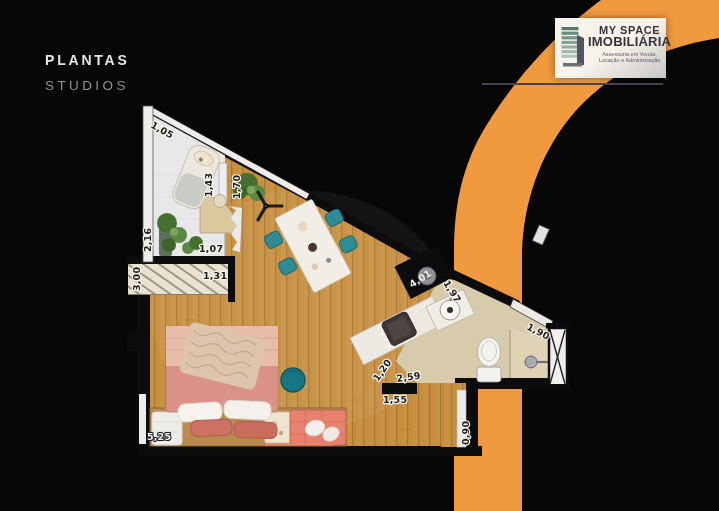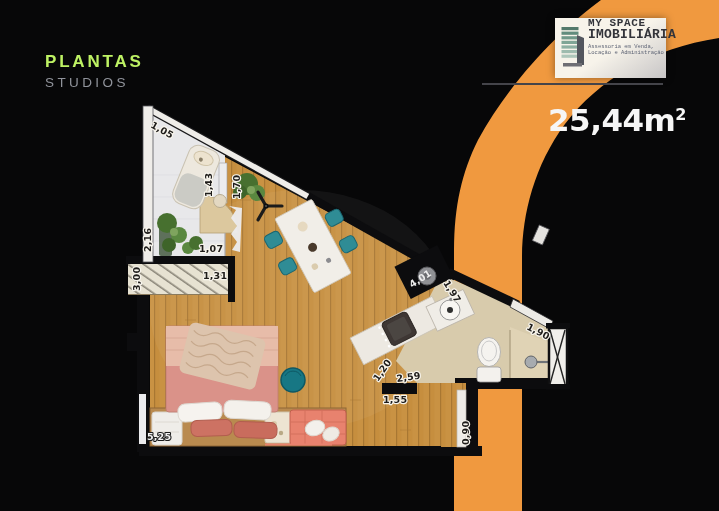--- a/index.html
+++ b/index.html
@@ -1,28 +1,28 @@
 <!DOCTYPE html>
 <html><head>
 <meta charset="utf-8">
 <style>
   html,body{margin:0;padding:0;background:#070708;}
   .stage{position:relative;width:719px;height:511px;background:#070708;overflow:hidden;
          font-family:"Liberation Sans",sans-serif;}
   .scene{position:absolute;left:0;top:0;}
   
   .brand{position:absolute;left:45px;top:52px;}
-  .brand-l1{color:#bef264;font-weight:bold;font-size:17px;letter-spacing:2.8px;}
-  .brand-l2{color:#90939B;font-size:13.5px;letter-spacing:3.4px;margin-top:3px;}
+  .brand-l1{color:#e5e5e5;font-weight:bold;font-size:14px;letter-spacing:2.8px;}
+  .brand-l2{color:#90939B;font-size:13.5px;letter-spacing:3.4px;margin-top:10px;}
   
   .logo-card{position:absolute;left:555px;top:18px;width:111px;height:60px;
              background:linear-gradient(145deg,#F7F3EA 52%,#C7C5C6);display:flex;
              box-shadow:0 0 8px rgba(0,0,0,.4);}
   .logo-icon{margin:5px 2px 0 5px;flex:0 0 auto;}
-  .logo-text{flex:1;font-family:Liberation Mono, monospace;}
+  .logo-text{flex:1;text-align:center;margin-top:7px;font-family:Liberation Sans, sans-serif;}
   .logo-n1{font-size:11px;font-weight:bold;color:#33343A;letter-spacing:.6px;line-height:11px;}
   .logo-n2{font-size:13px;font-weight:bold;color:#33343A;letter-spacing:.2px;line-height:12px;}
   .logo-t1{font-size:5.5px;color:#5E6475;margin-top:3px;line-height:6px;}
   .logo-t2{font-size:5.5px;color:#5E6475;line-height:6px;}
   .divider{position:absolute;left:482px;top:83px;width:181px;height:2px;background:#44444A;}
   
   .area{position:absolute;left:548px;top:102px;width:130px;text-align:center;color:#F6F6F6;
         font-family:"DejaVu Sans",sans-serif;font-weight:bold;font-size:31px;letter-spacing:-.5px;}
   .area sup{font-size:16px;line-height:0;}
   
@@ -270,17 +270,14 @@
     <div class="logo-text">
       <div class="logo-n1">MY SPACE</div>
       <div class="logo-n2">IMOBILIÁRIA</div>
       <div class="logo-t1">Assessoria em Venda,</div>
       <div class="logo-t2">Locação e Administração</div>
     </div>
   </div>
 
   <div class="divider"></div>
 
-  <div class="area">
-    <span>25,44m</span><sup>2</sup>
-  </div>
 
 </div>
 
 </body></html>

